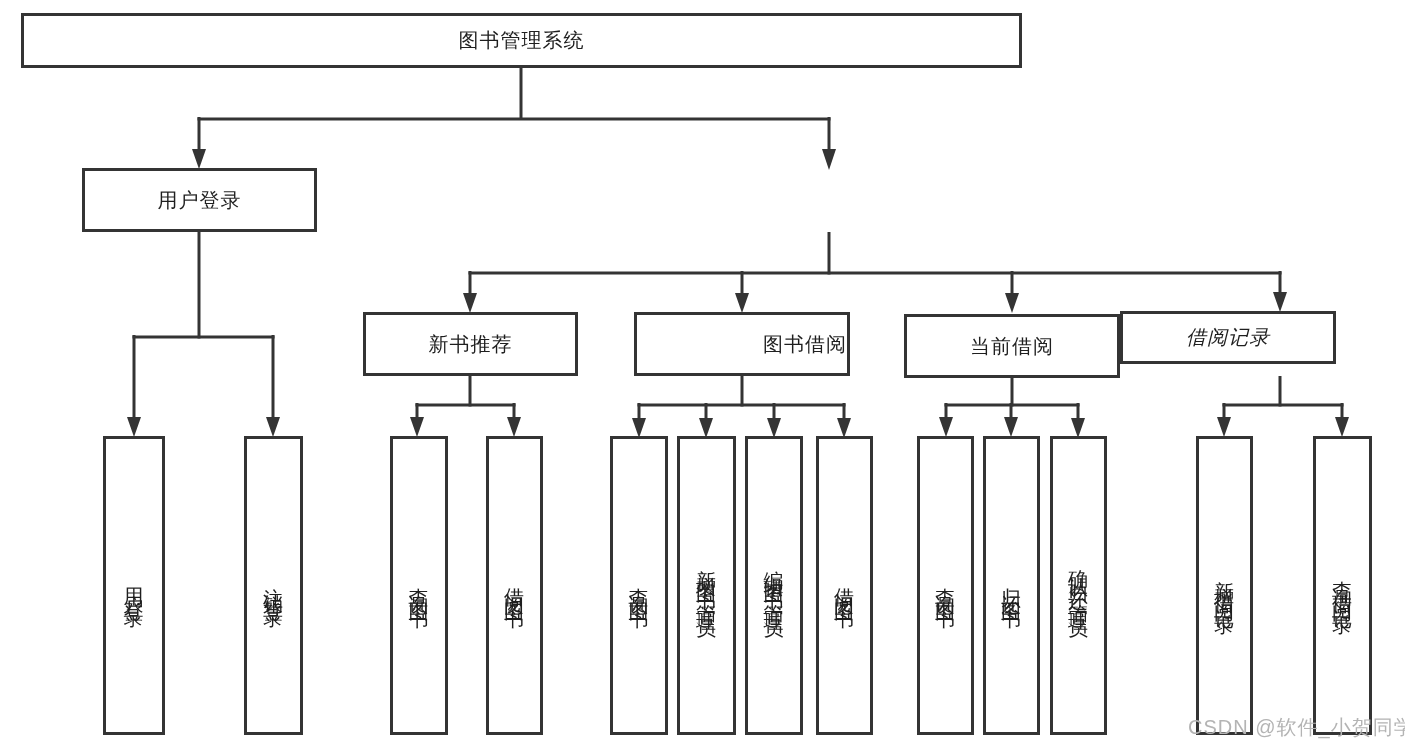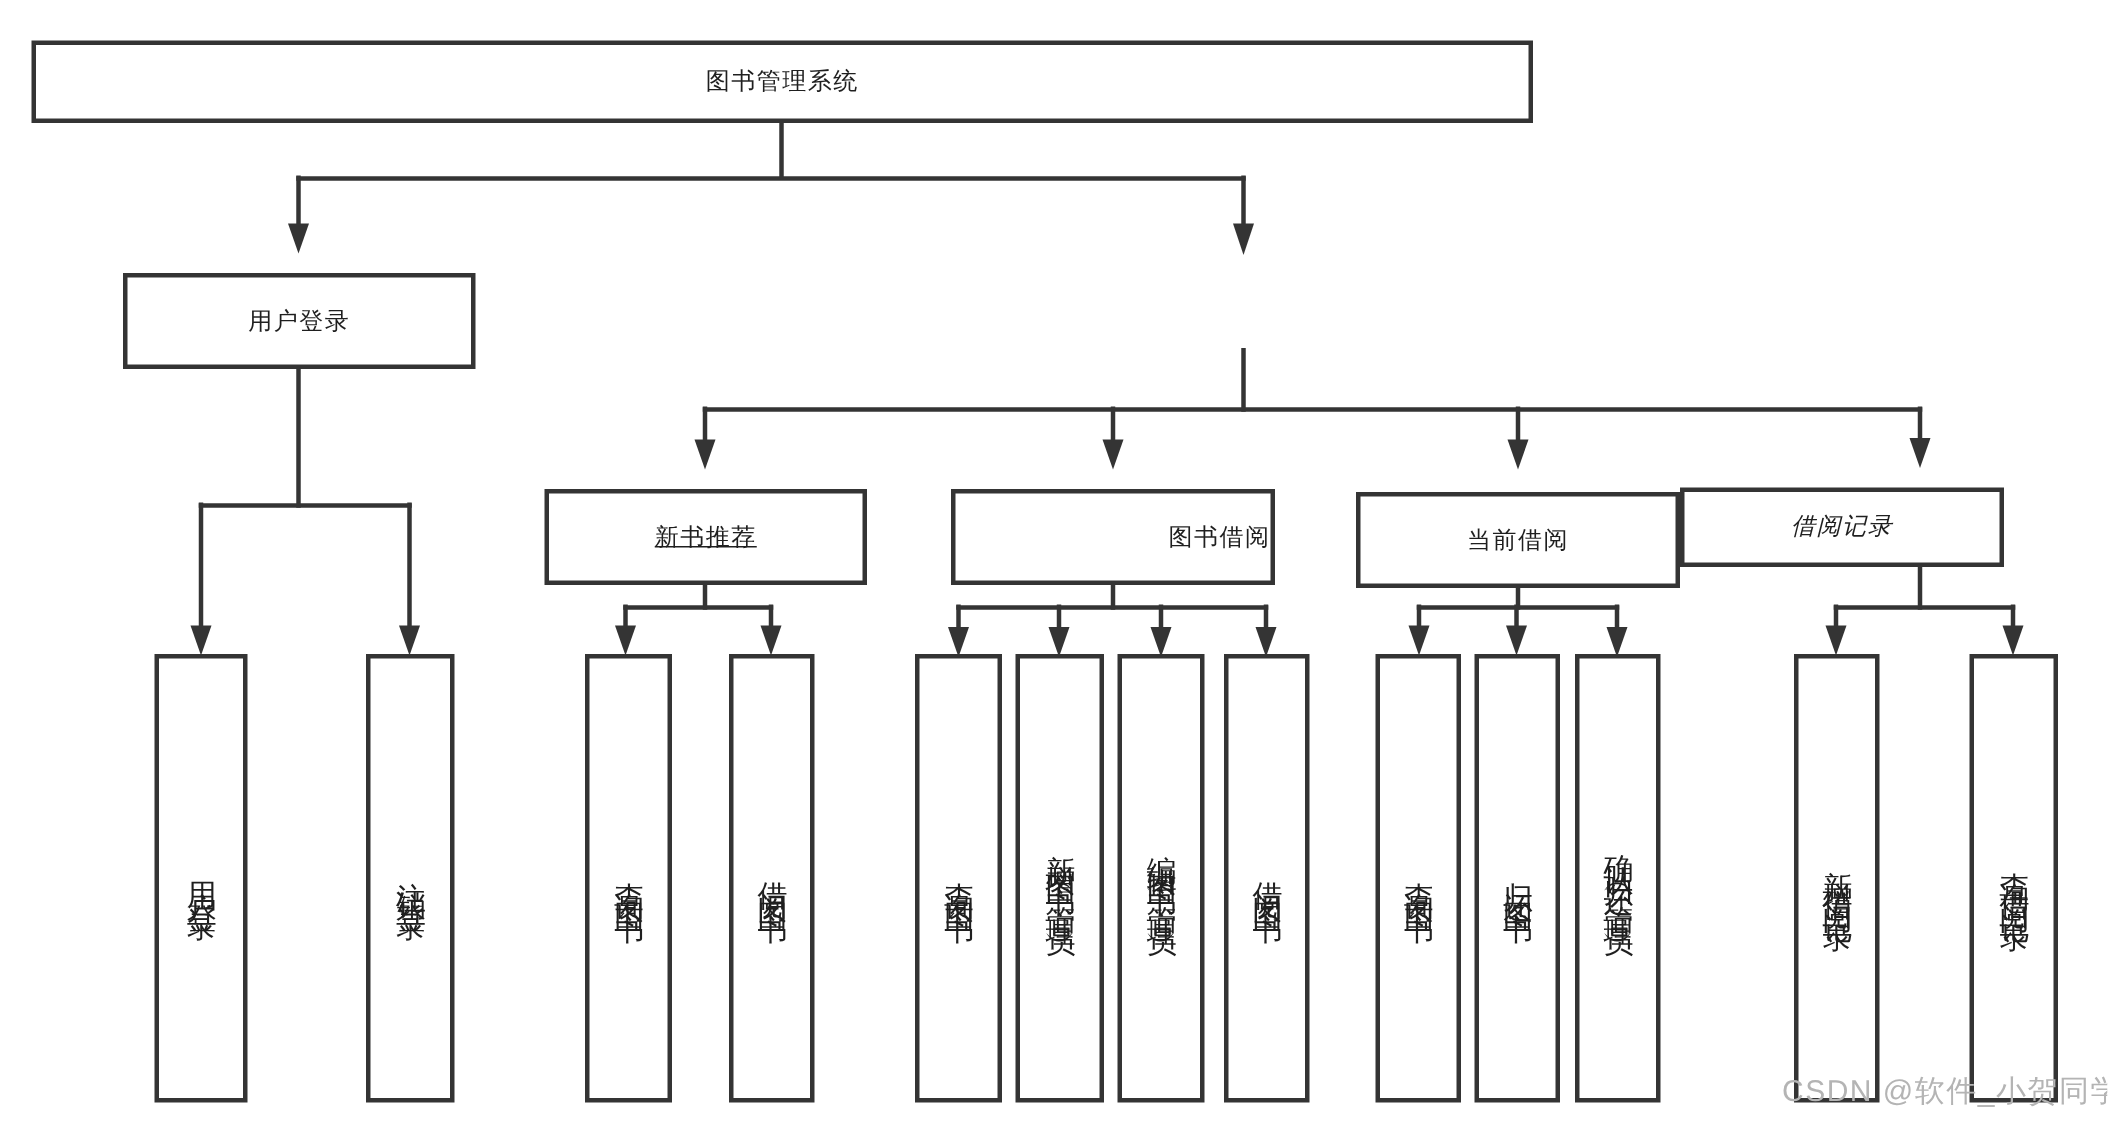--- a/index.html
+++ b/index.html
@@ -15,21 +15,21 @@
     position:absolute;
     box-sizing:border-box;
     border:3px solid #343434;
     background:#ffffff;
     color:#1f1f1f;
     display:flex;
     align-items:center;
     justify-content:center;
     z-index:2;
   }
-  .hbox{font-size:16px;letter-spacing:1px;margin-top:14px;}
+  .hbox{font-size:20px;letter-spacing:1px;}
   .vbox{
     font-size:20px;
     writing-mode:vertical-rl;
     text-orientation:mixed;
     letter-spacing:7px;
     line-height:1;
   }
   .vbox span{display:block;}
   #watermark{
     position:absolute;
@@ -113,21 +113,21 @@
   </svg>
 
   <div class="node hbox" style="left:21px;top:13px;width:1001px;height:55px;">
     <span>图书管理系统</span>
   </div>
 
   <div class="node hbox" style="left:82px;top:168px;width:235px;height:64px;">
     <span>用户登录</span>
   </div>
 
-  <div class="node hbox" style="left:363px;top:312px;width:215px;height:64px;text-decoration:underline;">
+  <div class="node hbox" style="left:363px;top:312px;width:215px;height:64px;">
     <span>新书推荐</span>
   </div>
   <div class="node hbox" style="left:634px;top:312px;width:216px;height:64px;justify-content:flex-end;">
     <span>图书借阅</span>
   </div>
   <div class="node hbox" style="left:904px;top:314px;width:216px;height:64px;">
     <span>当前借阅</span>
   </div>
   <div class="node hbox" style="left:1120px;top:311px;width:216px;height:53px;font-style:italic;">
     <span>借阅记录</span>

